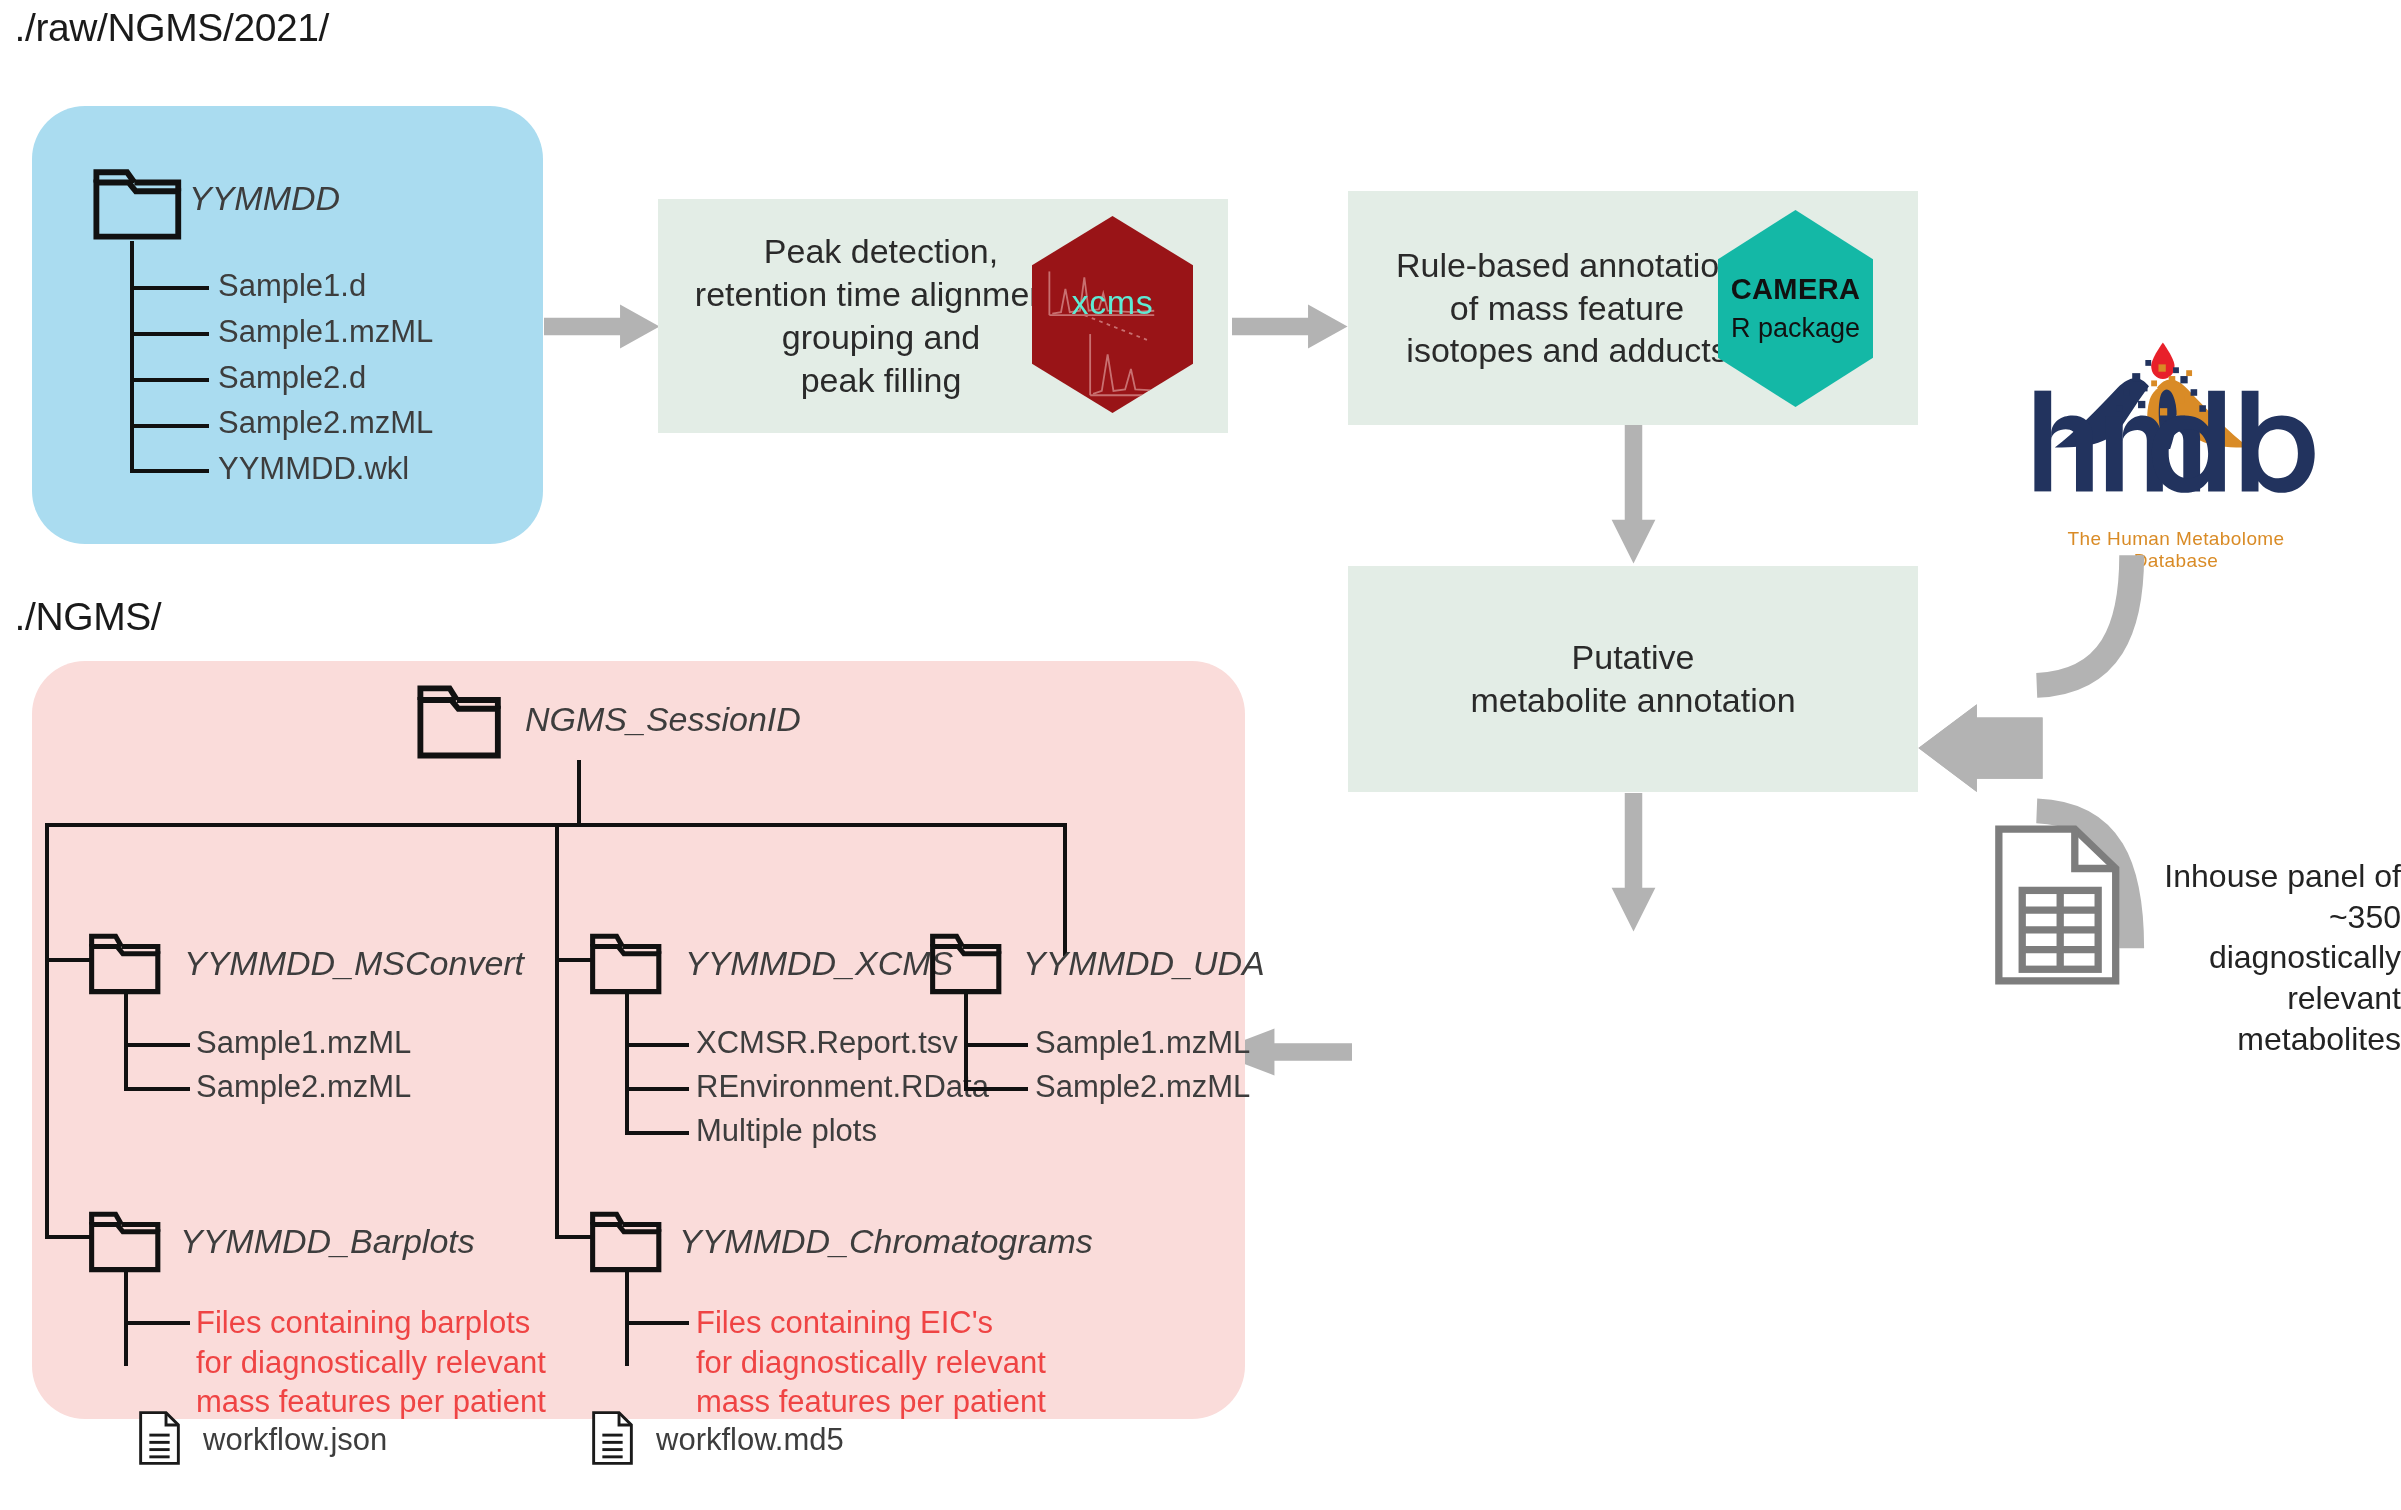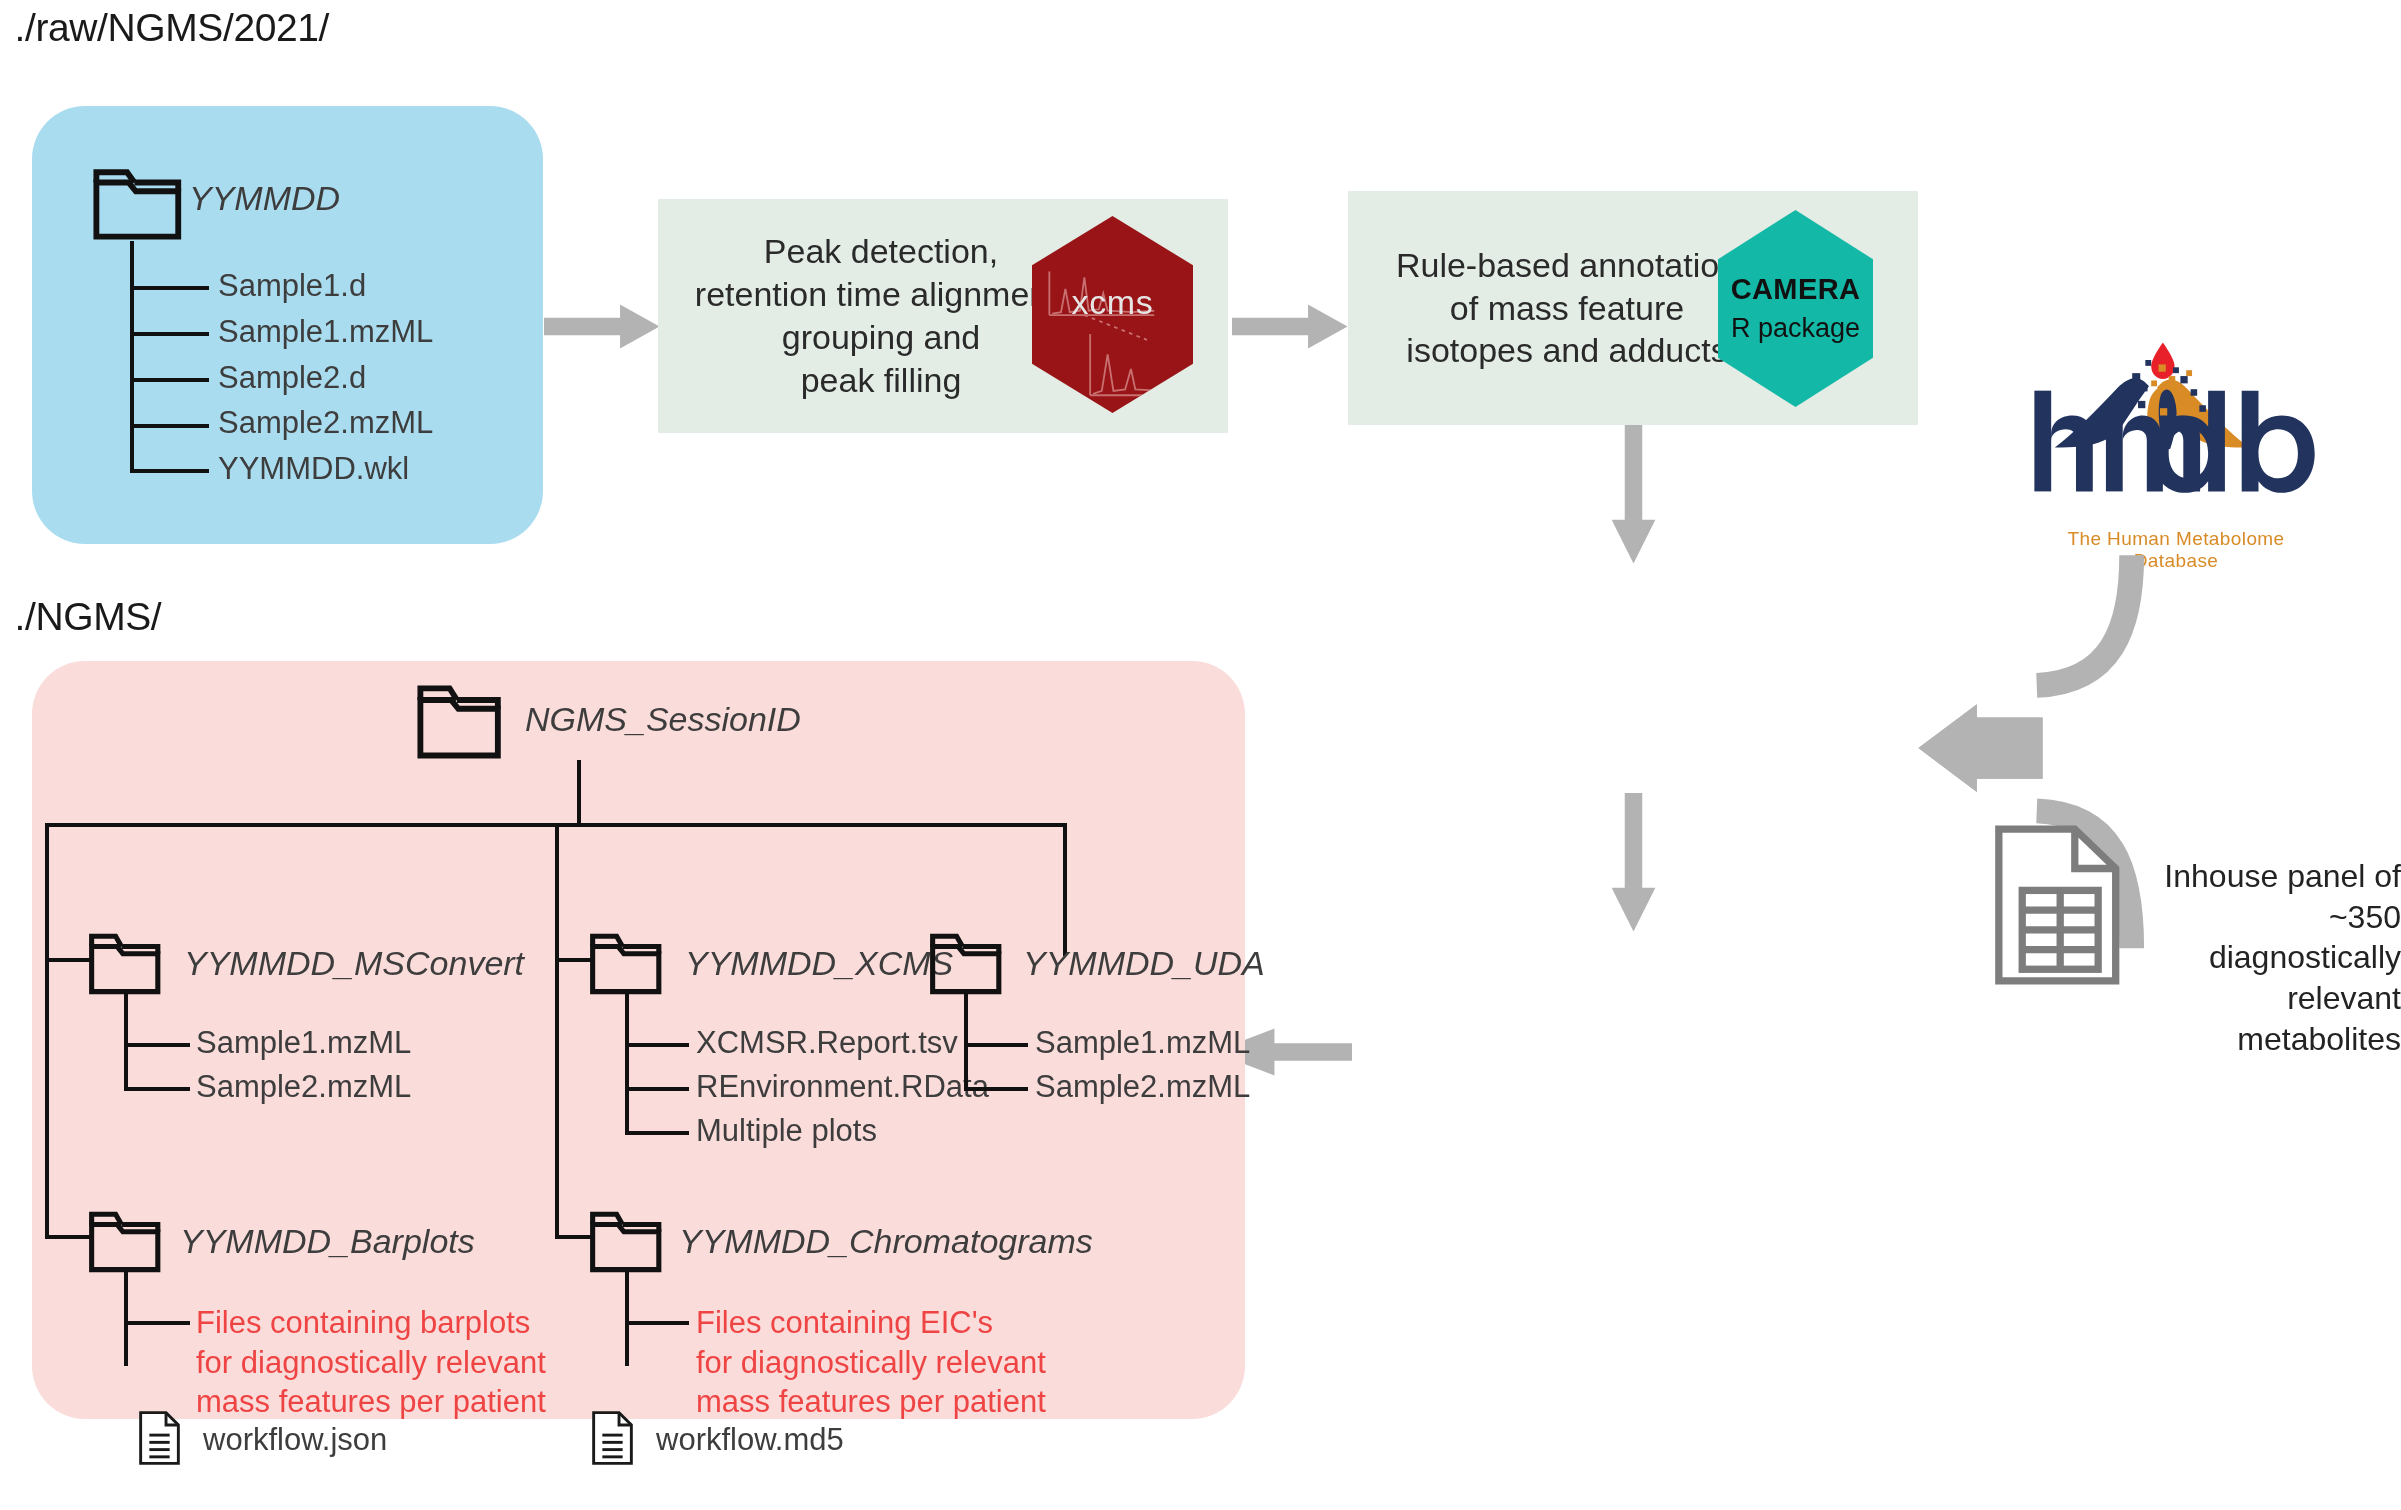--- a/index.html
+++ b/index.html
@@ -51,21 +51,21 @@
     position:absolute;
     display:flex;
     flex-direction:column;
     align-items:center;
     justify-content:center;
     clip-path:polygon(50% 0%,100% 25%,100% 75%,50% 100%,0% 75%,0% 25%);
   }
   .hex-xcms{background:#991417;}
   .hex-camera{background:#14b8a6;}
   .hex-xcms-label{
-    font-size:34px;color:#e5e5e5;letter-spacing:0.7px;
+    font-size:34px;color:#5eead4;letter-spacing:0.7px;
     position:relative;z-index:3;margin-bottom:24px;
   }
   .hex-cam-l1{font-size:29px;font-weight:bold;color:#111;letter-spacing:0.4px;}
   .hex-cam-l2{font-size:27px;color:#111;margin-top:7.3px;}
 
   
   .tree-file{
     font-size:31px;
     color:#3d3d3d;
     white-space:nowrap;
@@ -166,20 +166,24 @@
   </div>
   <div class="hex hex-camera" style="left:1718px;top:210px;width:155px;height:197px;">
     <div class="hex-cam-l1">CAMERA</div>
     <div class="hex-cam-l2">R package</div>
   </div>
 
   <svg class="overlay" style="left:1607px;top:425px;" width="53" height="140" viewBox="0 0 72 192">
     <path d="M24 0 L48 0 L48 130 L66 130 L36 190 L6 130 L24 130 Z" fill="#b3b3b3"></path>
   </svg>
 
+  <div class="abs procbox" style="left:1348px;top:566px;width:570px;height:226px;">
+    <div class="proctext">Putative
+metabolite annotation</div>
+  </div>
 
   <svg class="overlay" style="left:1607px;top:793px;" width="53" height="140" viewBox="0 0 72 192">
     <path d="M24 0 L48 0 L48 130 L66 130 L36 190 L6 130 L24 130 Z" fill="#b3b3b3"></path>
   </svg>
 
 
   <svg class="overlay" style="left:1213px;top:1024px;" width="139" height="56" viewBox="0 0 190 76">
     <path d="M190 26 L84 26 L84 6 L0 38 L84 70 L84 50 L190 50 Z" fill="#b3b3b3"></path>
   </svg>
 

